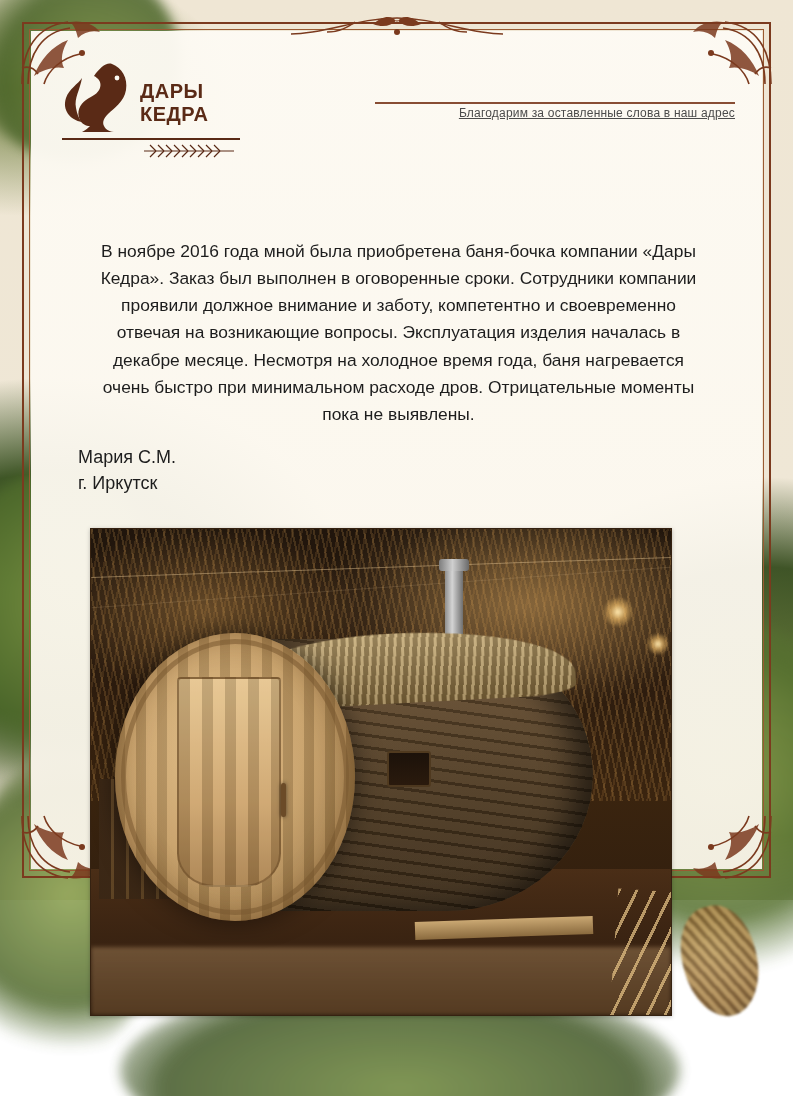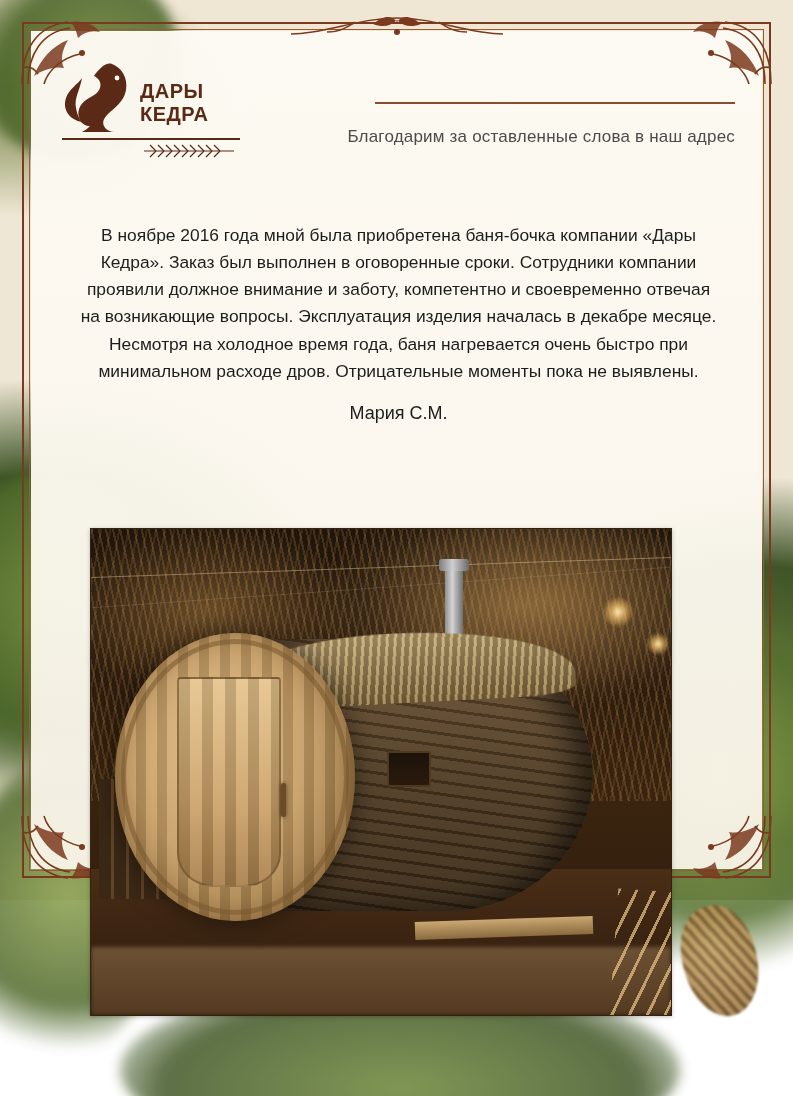--- a/index.html
+++ b/index.html
@@ -108,39 +108,40 @@
     font-style: italic;
     font-size: 22px;
     color: #2f6b33;
     letter-spacing: .3px;
   }
   .slogan-rule {
     margin-top: 8px; width: 360px; height: 2px; background: #7b3a1e; margin-left: auto;
     opacity: .9;
   }
   .thanks {
-    margin-top: 23px;
-    font-size: 17px; color: #4b4b4b;
+    margin-top: 2px;
+    font-size: 12px; color: #4b4b4b;
     letter-spacing: .2px;
+    text-decoration: underline;
   }
 
   
   .letter {
     position: absolute; left: 78px; right: 74px; top: 222px;
   }
   .letter p {
-    margin: 0;
+    margin: 16px;
     text-align: center;
     font-size: 17.4px;
     line-height: 1.56;
     color: #1d1d1d;
   }
   .sign {
     margin-top: 15px;
-    text-align: center;
+    text-align: left;
     font-size: 18px;
     line-height: 1.45;
     color: #1d1d1d;
   }
 
   
   .photo-wrap {
     position: absolute; left: 90px; top: 528px;
     width: 582px; height: 488px;
     border: 1px solid rgba(120,80,40,.35);
@@ -377,20 +378,21 @@
     <div class="header-right">
       <div class="slogan-rule"></div>
       <div class="thanks">Благодарим за оставленные  слова в наш адрес</div>
     </div>
   </div>
 
   <div class="letter">
     <p>В ноябре 2016 года мной была приобретена баня-бочка компании «Дары Кедра». Заказ был выполнен в оговоренные сроки. Сотрудники компании проявили должное внимание и заботу, компетентно и своевременно отвечая на возникающие вопросы. Эксплуатация изделия началась в декабре месяце. Несмотря на холодное время года, баня нагревается очень быстро при минимальном расходе дров. Отрицательные моменты пока не выявлены.</p>
     <div class="sign">
       <div>Мария С.М.</div>
+      <div>г. Иркутск</div>
     </div>
   </div>
 
   <div class="photo-wrap" title="Баня-бочка во дворе, ночная съёмка">
     <div class="photo">
       <div class="ph-sky"></div>
       <div class="ph-brush"></div>
       <div class="wire"></div>
       <div class="wire wire2"></div>
       <div class="ph-lamp lamp1"></div>

